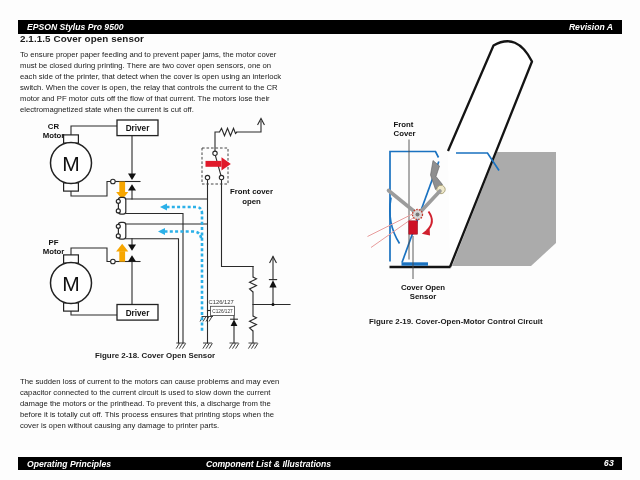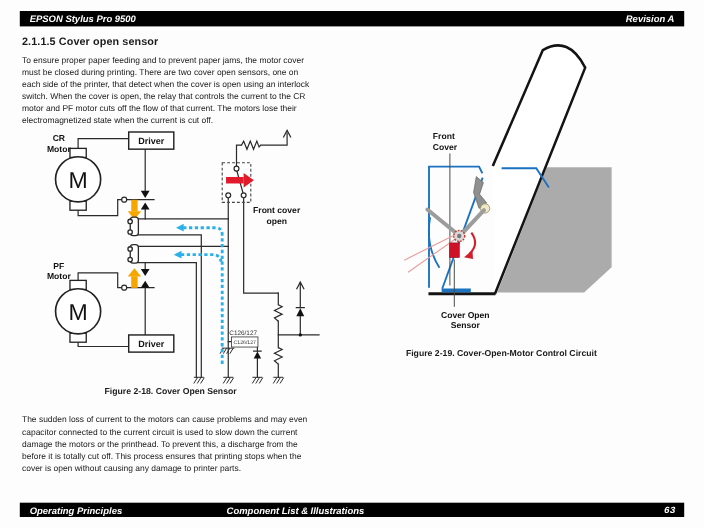--- a/index.html
+++ b/index.html
@@ -5,21 +5,21 @@
   html,body { margin:0; padding:0; background:#e8e8e8; }
   .page {
     position:relative; width:640px; height:480px; margin:0 auto;
     background:#fdfdfd; overflow:hidden;
     font-family:"Liberation Sans","DejaVu Sans",sans-serif; color:#1a1a1a;
   }
   .bar {
     position:absolute; left:18px; width:604px; background:#000; color:#fff;
     font-style:italic; font-weight:bold; font-size:8.6px; box-sizing:border-box;
   }
-  .bar.header { top:10px; height:13.5px; display:flex; align-items:center;
+  .bar.header { top:20px; height:13.5px; display:flex; align-items:center;
     justify-content:space-between; padding:0 9px; }
   .bar.footer { top:457px; height:12.5px;padding-left:20px; }
   .bar.footer span { position:absolute; top:1.6px; }
   .footer-left   { left:9px; }
   .footer-center { left:188px; }
   .footer-page   { right:8px;font-family:Liberation Mono, monospace; }
   .heading { position:absolute; left:20px; top:33px; font-weight:bold;
     font-size:9.8px; letter-spacing:.1px; }
   .para { position:absolute; left:20px; font-size:7.7px; line-height:10.9px; }
   .para div { white-space:nowrap; }

